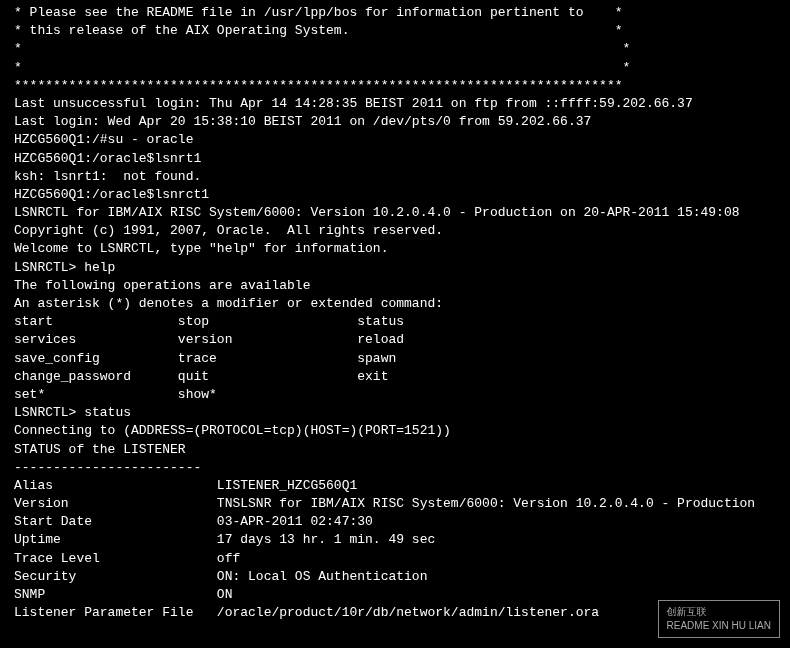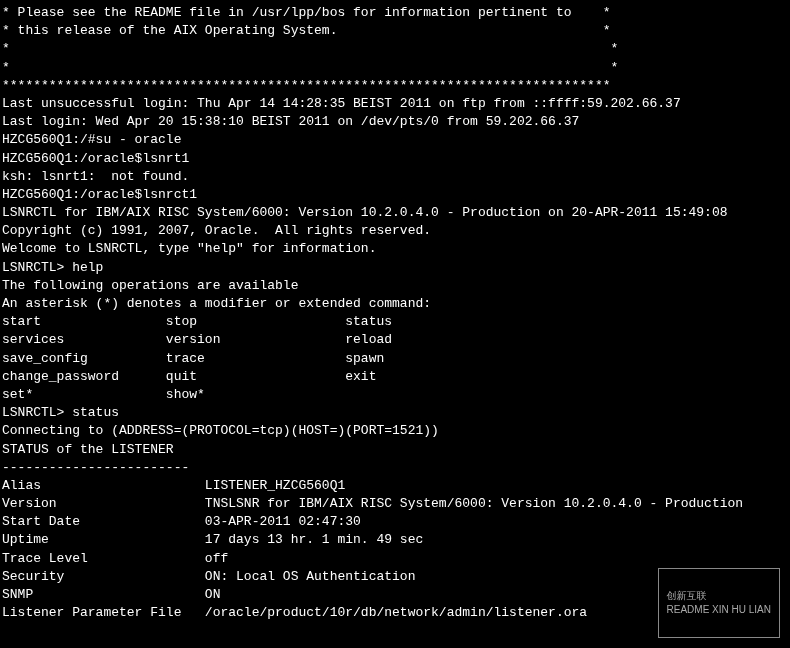--- a/index.html
+++ b/index.html
@@ -7,31 +7,31 @@
       background-color: #000000;
       color: #ffffff;
       font-family: 'Courier New', Courier, monospace;
       font-size: 13px;
       line-height: 1.4;
       width: 790px;
       height: 648px;
       overflow: hidden;
     }
     .terminal {
-      padding: 4px 2px;
+      padding: 4px 14px;
       white-space: pre;
       overflow: hidden;
     }
     .watermark {
       position: fixed;
       bottom: 10px;
       right: 10px;
       background: rgba(0,0,0,0.5);
       border: 1px solid #888;
-      padding: 20px 8px;
+      padding: 4px 8px;
       font-size: 10px;
       color: #aaa;
       font-family: Arial, sans-serif;
     }
   </style>
 </head>
 <body>
 
 <div class="terminal" id="terminal-content"><div>* Please see the README file in /usr/lpp/bos for information pertinent to    *</div><div>* this release of the AIX Operating System.                                  *</div><div>*                                                                             *</div><div>*                                                                             *</div><div>******************************************************************************</div><div>Last unsuccessful login: Thu Apr 14 14:28:35 BEIST 2011 on ftp from ::ffff:59.202.66.37</div><div>Last login: Wed Apr 20 15:38:10 BEIST 2011 on /dev/pts/0 from 59.202.66.37</div><div></div><div>HZCG560Q1:/#su - oracle</div><div>HZCG560Q1:/oracle$lsnrt1</div><div>ksh: lsnrt1:  not found.</div><div>HZCG560Q1:/oracle$lsnrct1</div><div></div><div>LSNRCTL for IBM/AIX RISC System/6000: Version 10.2.0.4.0 - Production on 20-APR-2011 15:49:08</div><div></div><div>Copyright (c) 1991, 2007, Oracle.  All rights reserved.</div><div></div><div>Welcome to LSNRCTL, type "help" for information.</div><div></div><div>LSNRCTL&gt; help</div><div>The following operations are available</div><div>An asterisk (*) denotes a modifier or extended command:</div><div></div><div>start                stop                   status</div><div>services             version                reload</div><div>save_config          trace                  spawn</div><div>change_password      quit                   exit</div><div>set*                 show*</div><div></div><div>LSNRCTL&gt; status</div><div>Connecting to (ADDRESS=(PROTOCOL=tcp)(HOST=)(PORT=1521))</div><div>STATUS of the LISTENER</div><div>------------------------</div><div>Alias                     LISTENER_HZCG560Q1</div><div>Version                   TNSLSNR for IBM/AIX RISC System/6000: Version 10.2.0.4.0 - Production</div><div>Start Date                03-APR-2011 02:47:30</div><div>Uptime                    17 days 13 hr. 1 min. 49 sec</div><div>Trace Level               off</div><div>Security                  ON: Local OS Authentication</div><div>SNMP                      ON</div><div>Listener Parameter File   /oracle/product/10r/db/network/admin/listener.ora</div></div>
 

